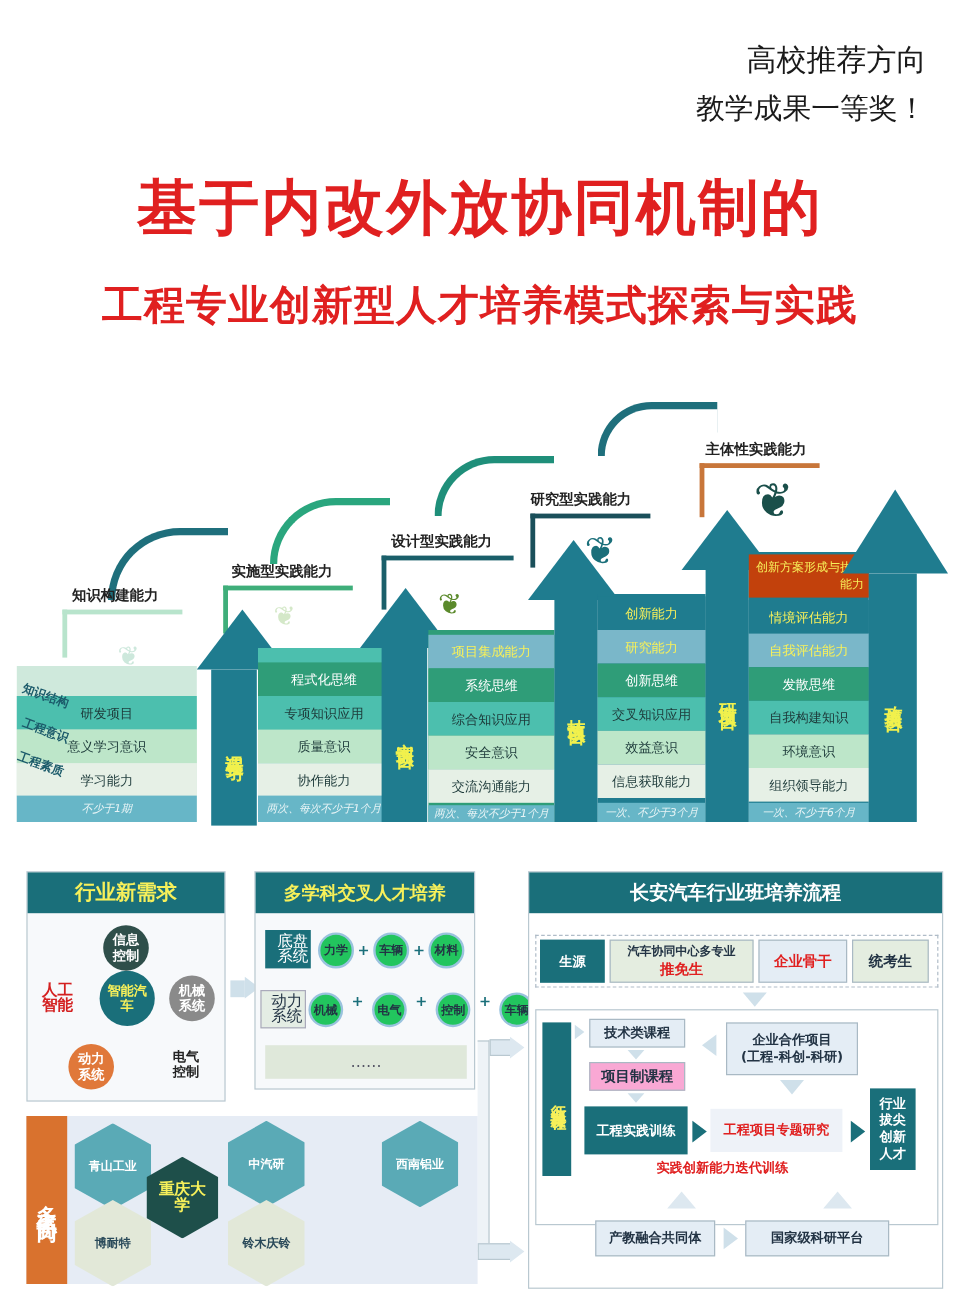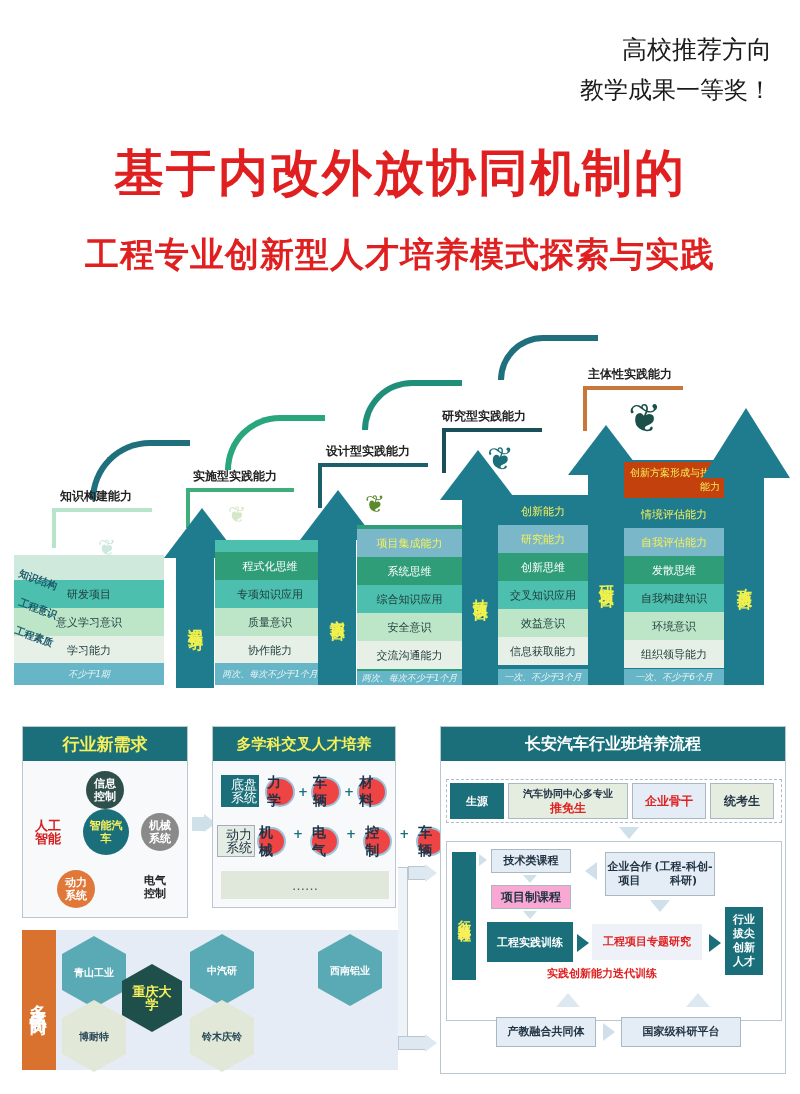--- a/index.html
+++ b/index.html
@@ -19,21 +19,21 @@
 .l3{background:#bde6c9}
 .l4{background:#e6f0e6}
 .l0{background:#7ab7c9;color:#f7f05a}
 .foot{position:absolute;left:0;right:0;bottom:0;height:22px;background:#67b6c7;color:#e8f4f6;font-size:9px;font-style:italic;display:flex;align-items:center;justify-content:center}
 .uparrow{background:#1f7c8f;color:#f1f14d;writing-mode:vertical-rl;font-weight:bold;font-size:15px;display:flex;align-items:center;justify-content:center;letter-spacing:3px}
 .arrowhead{width:0;height:0;border-left:38px solid transparent;border-right:38px solid transparent;border-bottom:50px solid #1f7c8f}
 
 .panel{border:1px solid #b9c8d0;background:#f7f9fb}
 .phead{background:#1a6f7a;color:#f7f05a;font-size:17px;font-weight:bold;text-align:center;height:34px;line-height:34px}
 .circ{border-radius:50%;display:flex;align-items:center;justify-content:center;text-align:center;font-size:11px;font-weight:bold;line-height:13px}
-.chip{border-radius:50%;background:#ef4444;border:2px solid #9ac3de;font-size:14px;color:#234;display:flex;align-items:center;justify-content:center;font-weight:bold}
+.chip{border-radius:50%;background:#22c55e;border:2px solid #9ac3de;font-size:10px;color:#234;display:flex;align-items:center;justify-content:center;font-weight:bold}
 .plus{color:#1a6f7a;font-weight:bold;font-size:12px}
 .tag{font-size:13px;font-weight:normal;display:flex;align-items:center;justify-content:center;text-align:right;line-height:13px}
 .hex{width:64px;height:72px;clip-path:polygon(50% 0,100% 25%,100% 75%,50% 100%,0 75%,0 25%);display:flex;align-items:center;justify-content:center;text-align:center;font-size:10px;font-weight:bold;line-height:13px}
 .box{border:1px solid #a9b9c4;background:#e4edf5;font-size:11px;font-weight:bold;color:#234;display:flex;align-items:center;justify-content:center;text-align:center;line-height:14px}
 .dbox{background:#1a6f7a;color:#fff;font-weight:bold;display:flex;align-items:center;justify-content:center;text-align:center}
 .harrow{width:0;height:0;border-top:9px solid transparent;border-bottom:9px solid transparent;border-left:12px solid #cfe0ea}
 .varrow{width:0;height:0;border-left:10px solid transparent;border-right:10px solid transparent;border-top:12px solid #cfe0ea}
 </style>
 </head>
 <body>
@@ -199,21 +199,21 @@
     <div class="abs box" style="left:44px;top:7px;width:80px;height:24px">技术类课程</div>
     <div class="abs varrow" style="left:76px;top:33px;border-top-width:8px;border-left-width:7px;border-right-width:7px"></div>
     <div class="abs box" style="left:44px;top:43px;width:80px;height:24px;background:#f9a8d4;font-size:12px">项目制课程</div>
     <div class="abs varrow" style="left:76px;top:69px;border-top-width:8px;border-left-width:7px;border-right-width:7px"></div>
     <div class="abs dbox" style="left:40px;top:80px;width:86px;height:40px;font-size:11px">工程实践训练</div>
     <div class="abs harrow" style="left:130px;top:92px;border-left-color:#1a6f7a"></div>
     <div class="abs box" style="left:145px;top:82px;width:110px;height:36px;color:#e02020;border:none;background:#eef2f8">工程项目专题研究</div>
     <div class="abs harrow" style="left:262px;top:92px;border-left-color:#1a6f7a"></div>
     <div class="abs dbox" style="left:278px;top:65px;width:38px;height:68px;font-size:11px;padding:4px;line-height:14px">行业拔尖创新人才</div>
     <div class="abs harrow" style="left:138px;top:20px;border-left:none;border-right:12px solid #cfe0ea"></div>
-    <div class="abs box" style="left:158px;top:10px;width:110px;height:44px;flex-direction:row">
+    <div class="abs box" style="left:158px;top:10px;width:110px;height:44px;flex-direction:column">
       <span>企业合作项目</span>
       <span>(工程-科创-科研)</span>
     </div>
     <div class="abs varrow" style="left:203px;top:58px"></div>
     <div class="abs" style="left:100px;top:124px;color:#e02020;font-size:11px;font-weight:bold">实践创新能力迭代训练</div>
   </div>
   <div class="abs" style="left:115px;top:266px;width:0;height:0;border-left:12px solid transparent;border-right:12px solid transparent;border-bottom:14px solid #dde8f0"></div>
   <div class="abs" style="left:245px;top:266px;width:0;height:0;border-left:12px solid transparent;border-right:12px solid transparent;border-bottom:14px solid #dde8f0"></div>
   <div class="abs box" style="left:55px;top:290px;width:100px;height:30px">产教融合共同体</div>
   <div class="abs harrow" style="left:162px;top:296px"></div>

